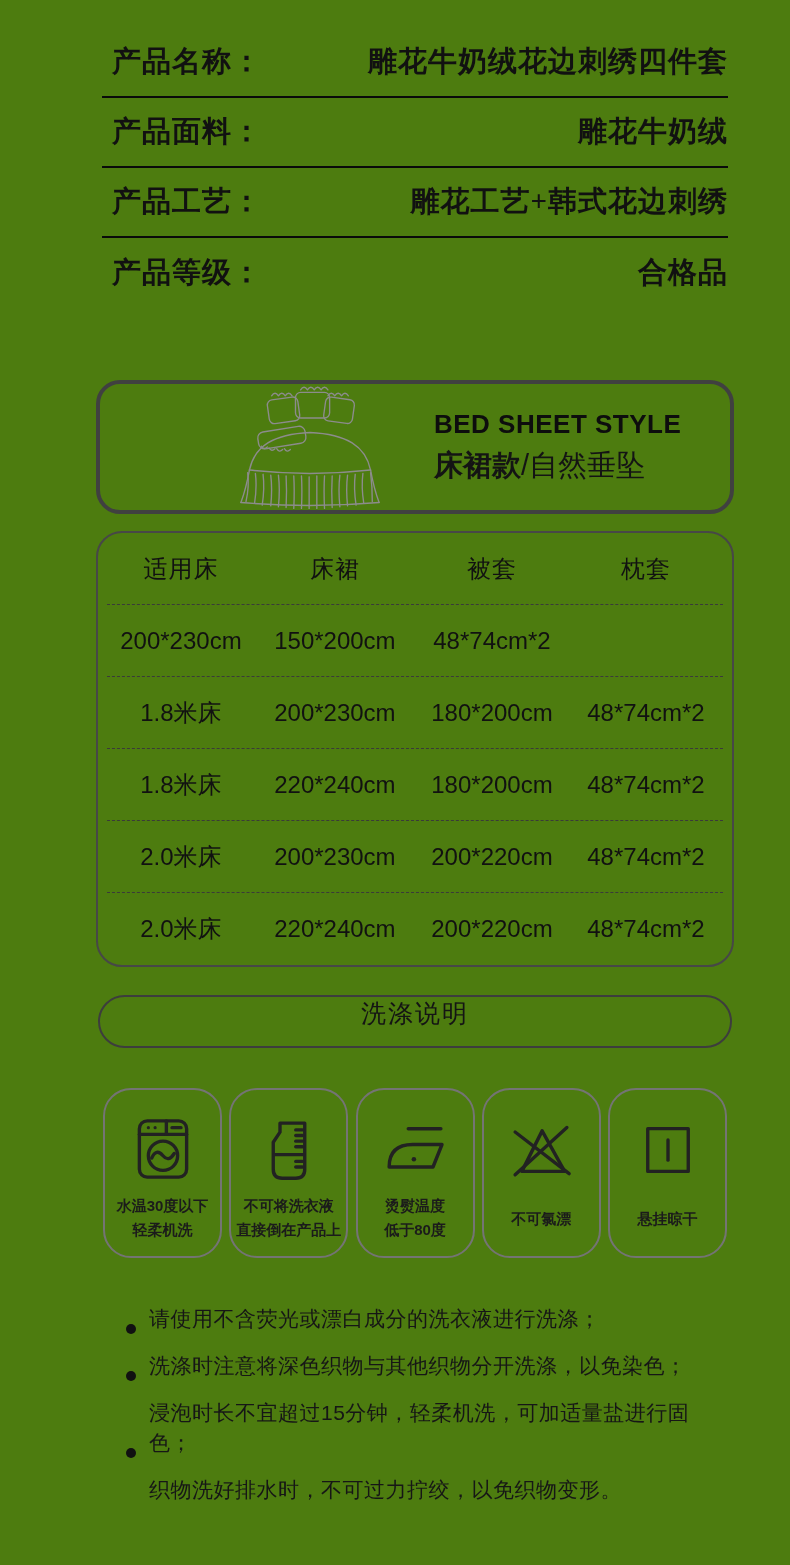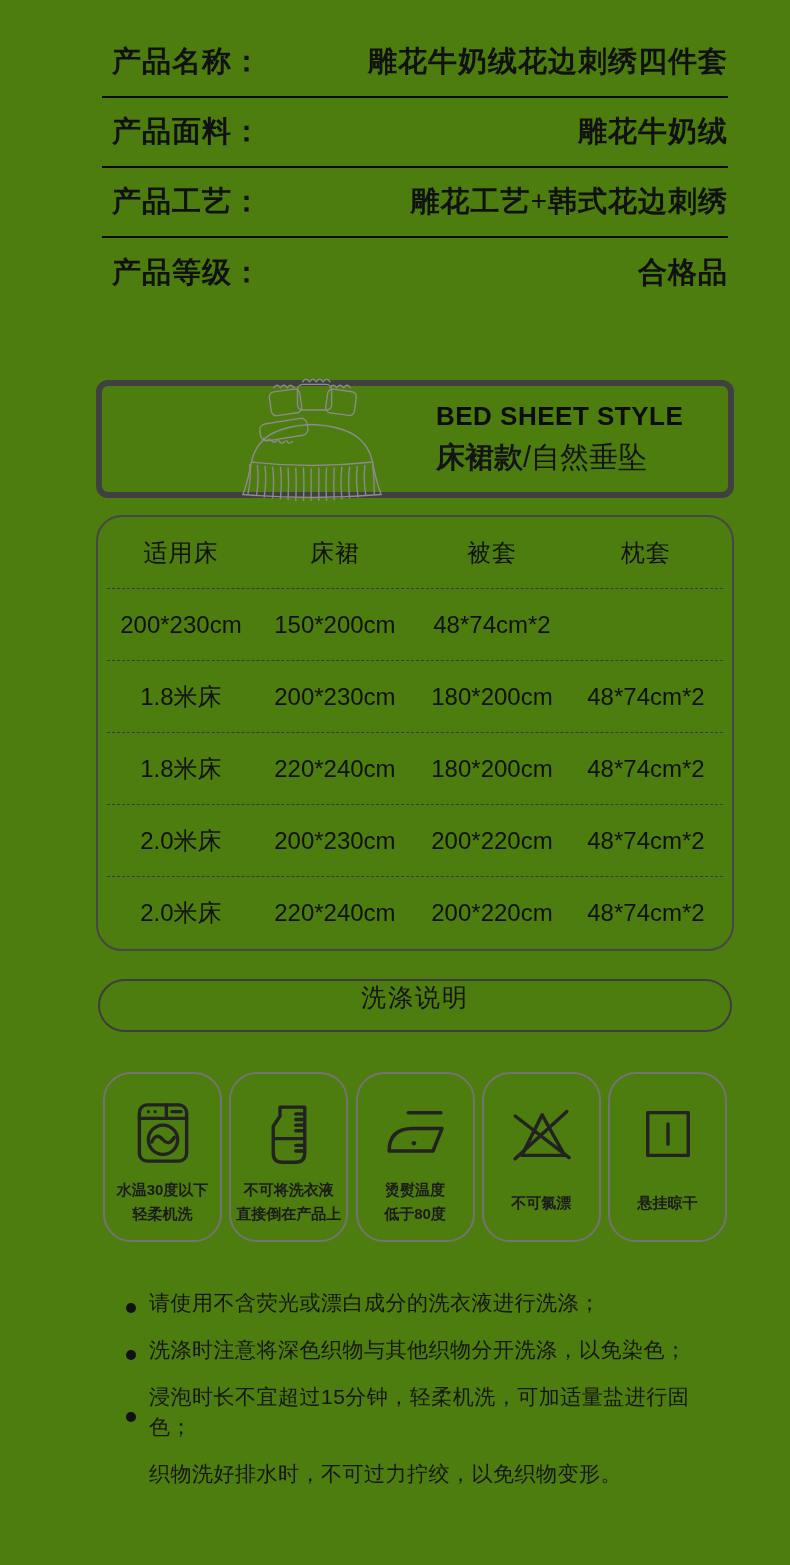--- a/index.html
+++ b/index.html
@@ -29,23 +29,23 @@
     font-size: 29px;
     letter-spacing: 1px;
   }
   .spec-row:last-child { border-bottom: none; }
   .spec-label { padding-left: 10px; white-space: nowrap; }
   .spec-value { white-space: nowrap; text-align: right; }
 
   
   .banner {
     margin: 72px 56px 0 56px;
-    height: 118px;
-    border: 6px solid #404040;
-    border-radius: 12px;
+    height: 134px;
+    border: 4px solid #404040;
+    border-radius: 24px;
     display: flex;
     align-items: center;
   }
   .bed-art { width: 196px; height: 128px; margin-left: 112px; flex: 0 0 auto; }
   .banner-text { margin-left: 26px; }
   .banner-en {
     font-size: 26px;
     font-weight: 700;
     letter-spacing: 0.5px;
     color: #0d0d0d;
@@ -124,21 +124,21 @@
     line-height: 24px;
     color: #1b1b1b;
     white-space: nowrap;
   }
   .care-label div:empty { display: none; }
 
   
   .notes { margin: 46px 60px 0 86px; }
   .note {
     display: flex;
-    align-items: center;
+    align-items: flex-end;
     margin-bottom: 17px;
     font-size: 21px;
     line-height: 30px;
     color: #161616;
     letter-spacing: 0.5px;
   }
   .note .dot {
     flex: 0 0 auto;
     width: 10px;
     height: 10px;

